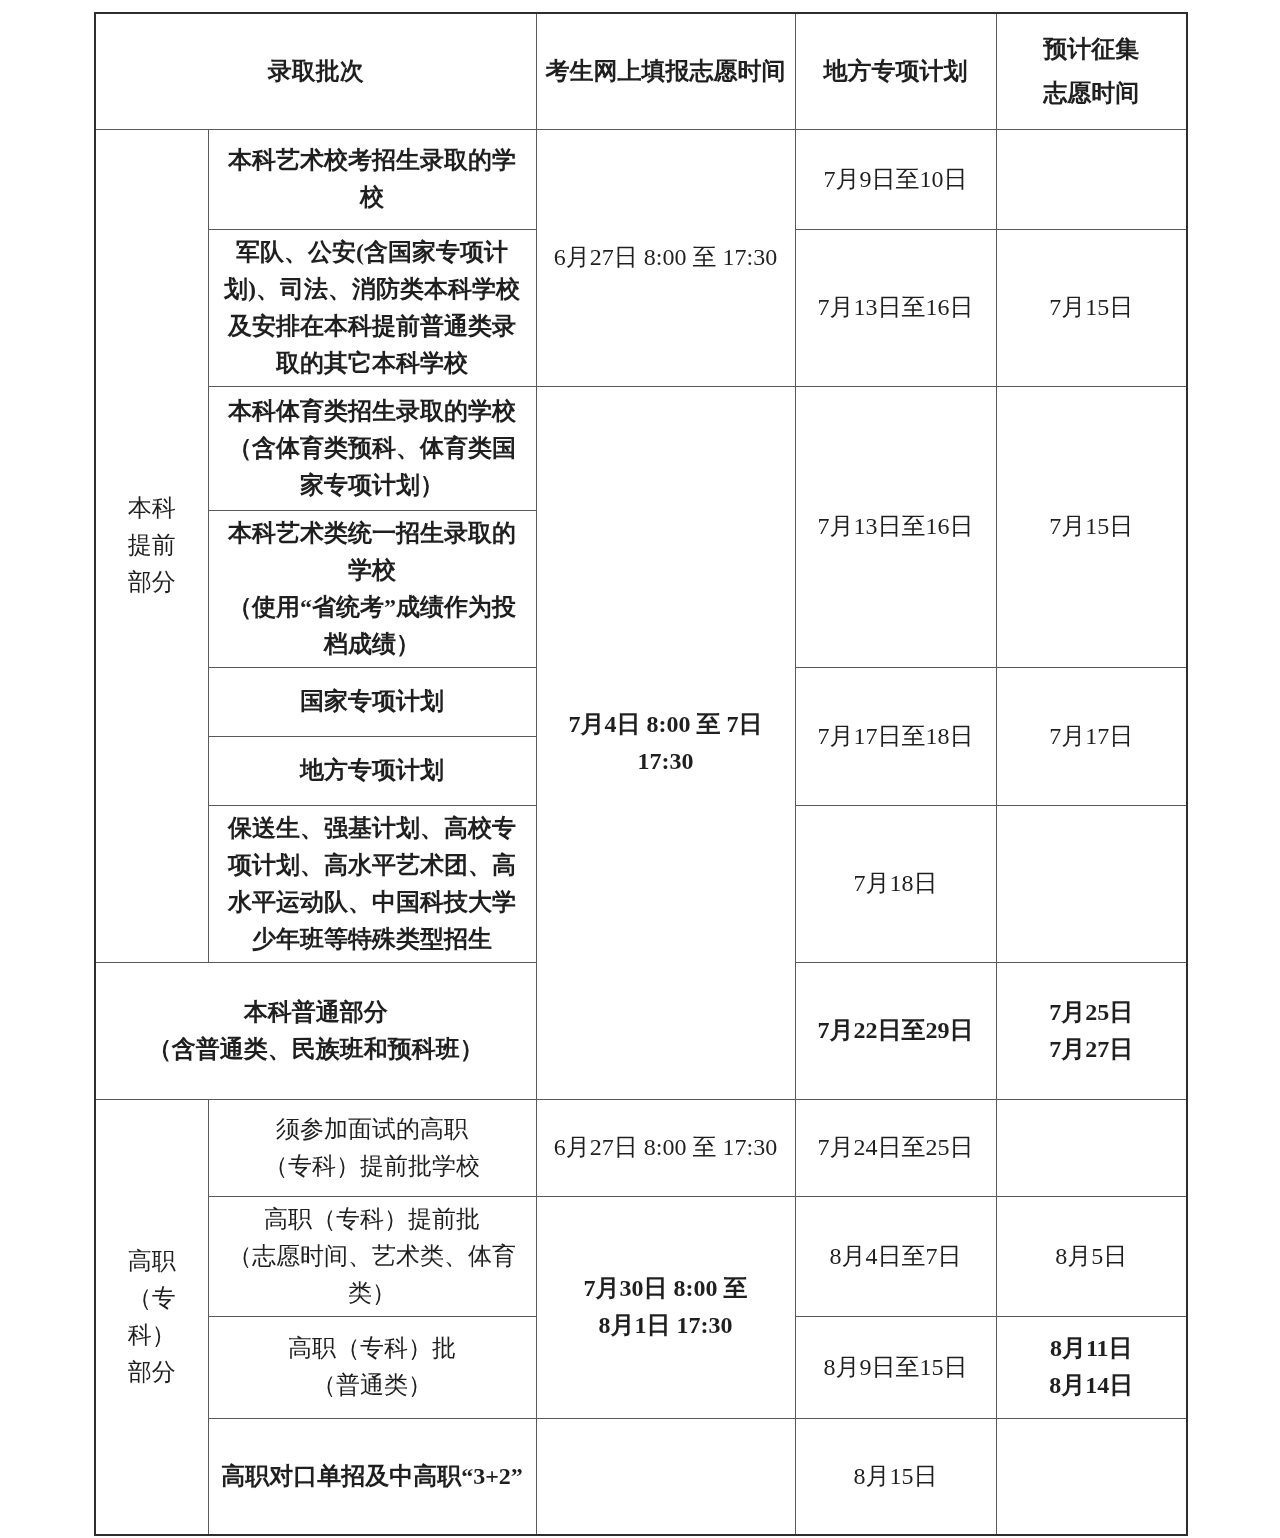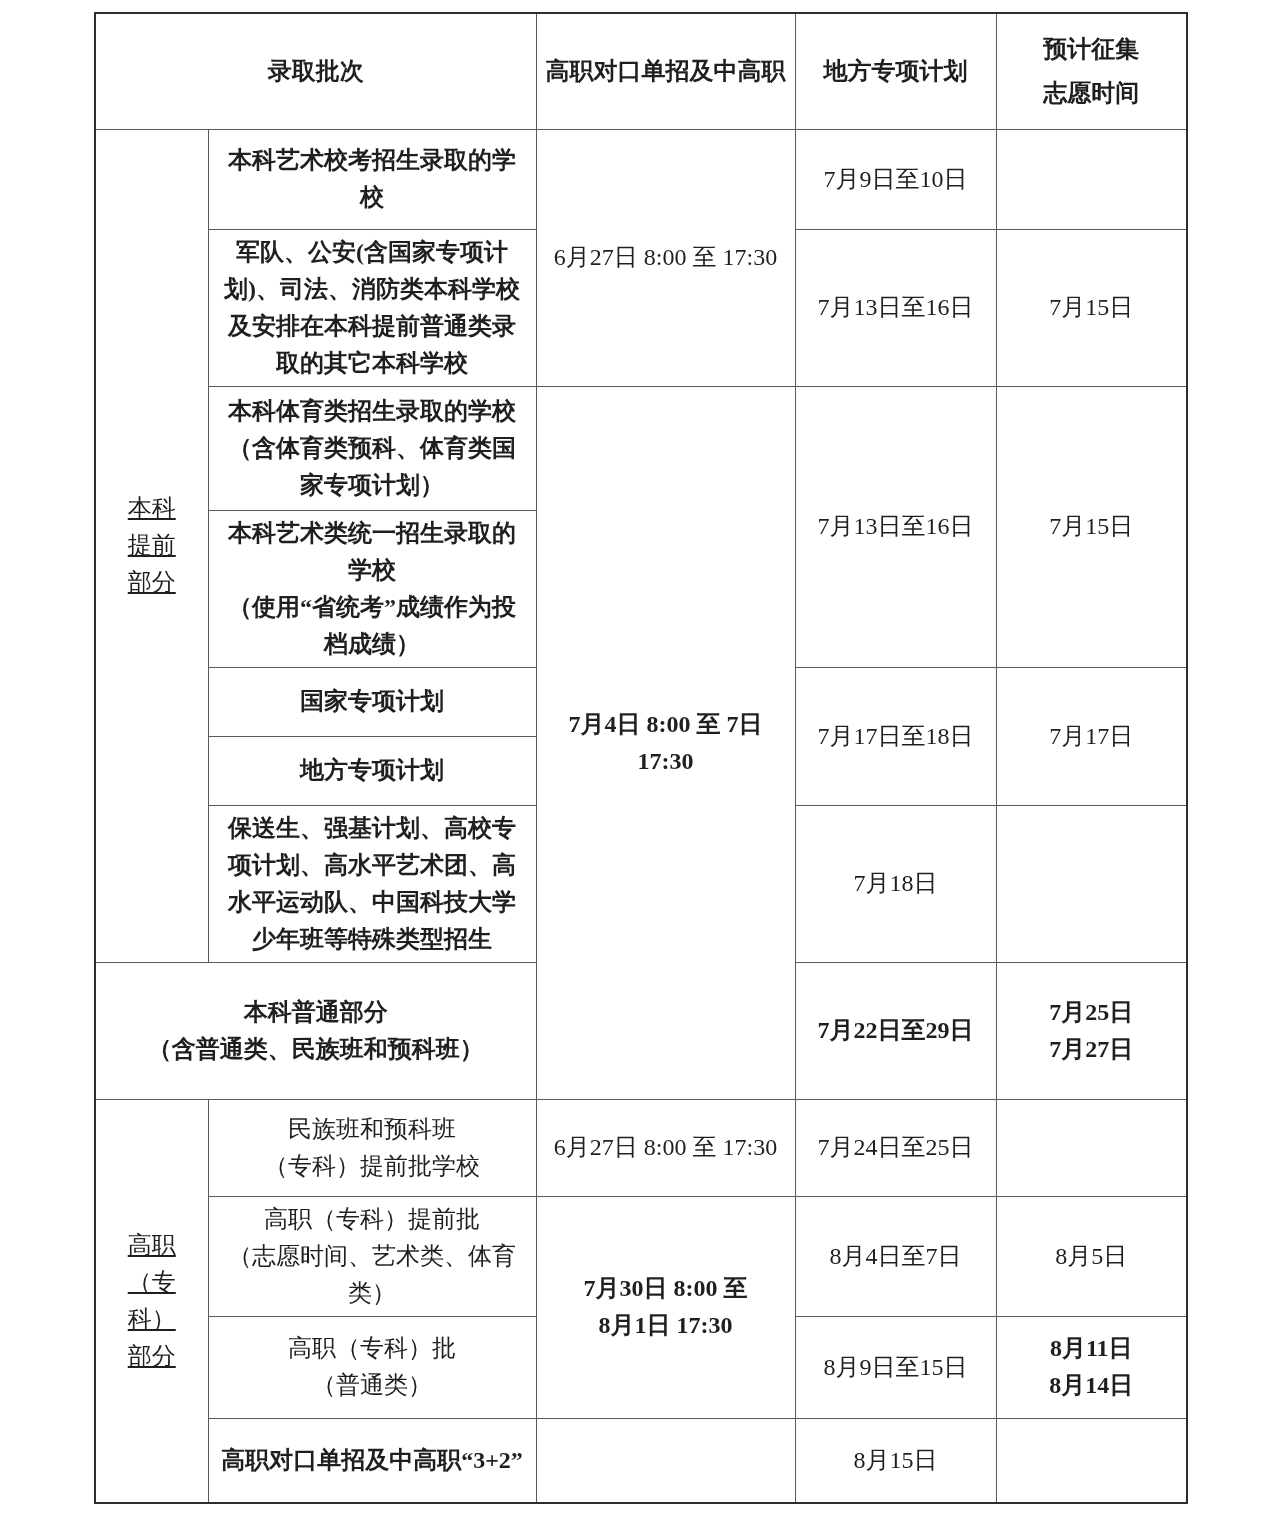--- a/index.html
+++ b/index.html
@@ -28,40 +28,40 @@
     white-space: pre-line;
     overflow: hidden;
   }
   td.left {
     text-align: left;
     padding-left: 13px;
     padding-right: 13px;
     font-weight: bold;
   }
   td.bold { font-weight: bold; }
-  td.group { line-height: 40px; padding-left: 2px; padding-right: 2px; text-decoration: underline; }
+  td.group { line-height: 40px; padding-left: 2px; padding-right: 2px; }
   td.spread { line-height: 47px; font-weight: bold; }
   tr.hdr td { font-weight: bold; line-height: 44px; padding: 2px 2px; }
 </style>
 </head>
 <body>
 
 <table class="schedule">
   <colgroup>
     <col style="width:113px">
     <col style="width:328px">
     <col style="width:259px">
     <col style="width:201px">
     <col style="width:191px">
   </colgroup>
 
   <tbody>
       <tr class="hdr" style="height:116px">
     <td colspan="2">录取批次</td>
-    <td>高职对口单招及中高职</td>
+    <td>考生网上填报志愿时间</td>
     <td>地方专项计划</td>
     <td>预计征集
 志愿时间</td>
   </tr>
 
   <tr style="height:100px">
     <td rowspan="7" class="group">本科
 提前
 部分</td>
     <td class="left">本科艺术校考招生录取的学校</td>
@@ -111,21 +111,21 @@
 （含普通类、民族班和预科班）</td>
     <td class="bold">7月22日至29日</td>
     <td class="bold spread">7月25日
 7月27日</td>
   </tr>
 
   <tr style="height:97px">
     <td rowspan="4" class="group">高职
 （专科）
 部分</td>
-    <td>民族班和预科班
+    <td>须参加面试的高职
 （专科）提前批学校</td>
     <td>6月27日 8:00 至 17:30</td>
     <td>7月24日至25日</td>
     <td></td>
   </tr>
 
   <tr style="height:111px">
     <td>高职（专科）提前批
 （志愿时间、艺术类、体育类）</td>
     <td rowspan="2" class="spread">7月30日 8:00 至
@@ -135,20 +135,20 @@
   </tr>
 
   <tr style="height:102px">
     <td>高职（专科）批
 （普通类）</td>
     <td>8月9日至15日</td>
     <td class="spread">8月11日
 8月14日</td>
   </tr>
 
-  <tr style="height:85px">
+  <tr style="height:117px">
     <td class="left">高职对口单招及中高职“3+2”</td>
     <td></td>
     <td>8月15日</td>
     <td></td>
   </tr>
 </tbody>
   </table>
 
 </body></html>

